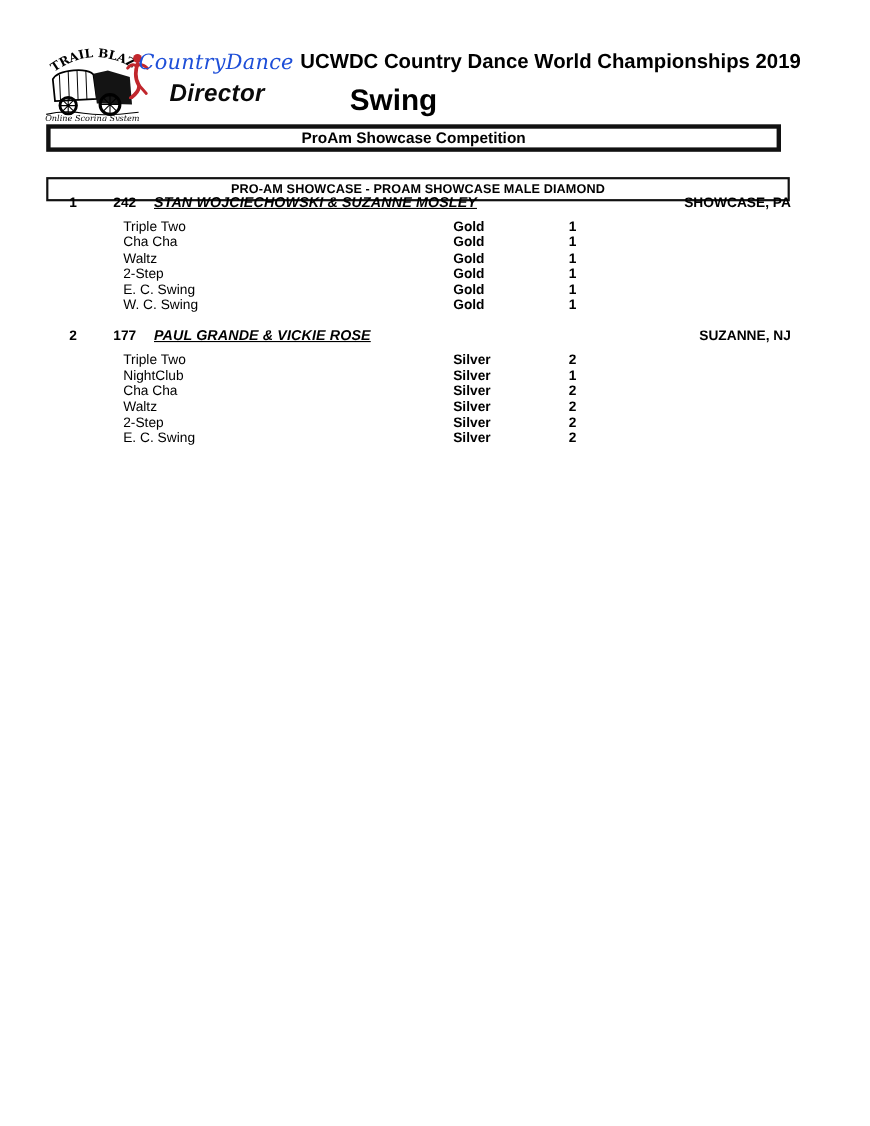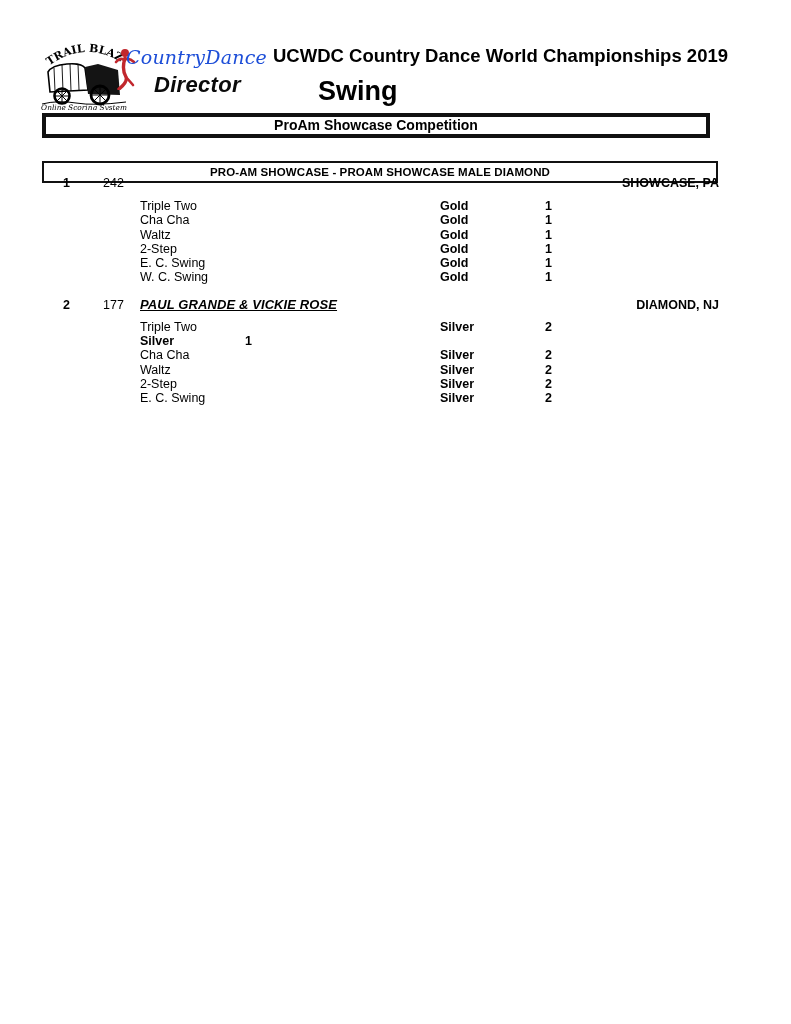--- a/index.html
+++ b/index.html
@@ -63,29 +63,29 @@
   }
 
   
   .results { position: absolute; left: 40px; top: 176px; width: 679px; }
   .entry + .entry { margin-top: 12px; }
   .entry-header { display: flex; align-items: baseline; height: 16px; }
   .entry-place {
     width: 60px; padding-left: 23px;
     font-weight: bold; font-size: 12.5px;
   }
-  .entry-number { width: 40px; padding-left: 3px; font-weight: normal; font-size: 12.5px; }
+  .entry-number { width: 40px; padding-left: 3px; font-weight: bold; font-size: 12.5px; }
   .entry-name {
     font-weight: bold; font-style: italic;
     text-decoration: underline;
     font-size: 13px; letter-spacing: 0.1px;
     white-space: nowrap;
   }
   .entry-location { margin-left: auto; font-weight: bold; font-size: 12.5px; white-space: nowrap; }
-  .dance-list { margin-left: 100px; margin-top: 7px; }
+  .dance-list { margin-left: 72px; margin-top: 7px; }
   .dance-row { display: flex; height: 14.3px; font-size: 12.5px; line-height: 14.3px; }
   .dance-name { width: 300px; }
   .dance-medal { width: 105px; font-weight: bold; }
   .dance-placement { font-weight: bold; }
 </style>
 </head>
 <body>
 
 <header>
 
@@ -130,20 +130,21 @@
 </header>
 
 <div class="banner1">ProAm Showcase Competition</div>
 <div class="banner2">PRO-AM SHOWCASE - PROAM SHOWCASE MALE DIAMOND</div>
 
 <section class="results">
   <div class="entry">
     <div class="entry-header">
       <span class="entry-place">1</span>
       <span class="entry-number">242</span>
+      <span class="entry-name">STAN WOJCIECHOWSKI &amp; SUZANNE MOSLEY</span>
       <span class="entry-location">SHOWCASE, PA</span>
     </div>
     <div class="dance-list">
   <div class="dance-row">
     <span class="dance-name">Triple Two</span>
     <span class="dance-medal">Gold</span>
     <span class="dance-placement">1</span>
   </div>
 
   <div class="dance-row">
@@ -176,30 +177,31 @@
     <span class="dance-placement">1</span>
   </div>
 </div>
   </div>
 
   <div class="entry">
     <div class="entry-header">
       <span class="entry-place">2</span>
       <span class="entry-number">177</span>
       <span class="entry-name">PAUL GRANDE &amp; VICKIE ROSE</span>
-      <span class="entry-location">DIAMOND, NJ</span>
+      <span class="entry-location">SUZANNE, NJ</span>
     </div>
     <div class="dance-list">
   <div class="dance-row">
     <span class="dance-name">Triple Two</span>
     <span class="dance-medal">Silver</span>
     <span class="dance-placement">2</span>
   </div>
 
   <div class="dance-row">
+    <span class="dance-name">NightClub</span>
     <span class="dance-medal">Silver</span>
     <span class="dance-placement">1</span>
   </div>
 
   <div class="dance-row">
     <span class="dance-name">Cha Cha</span>
     <span class="dance-medal">Silver</span>
     <span class="dance-placement">2</span>
   </div>
 

